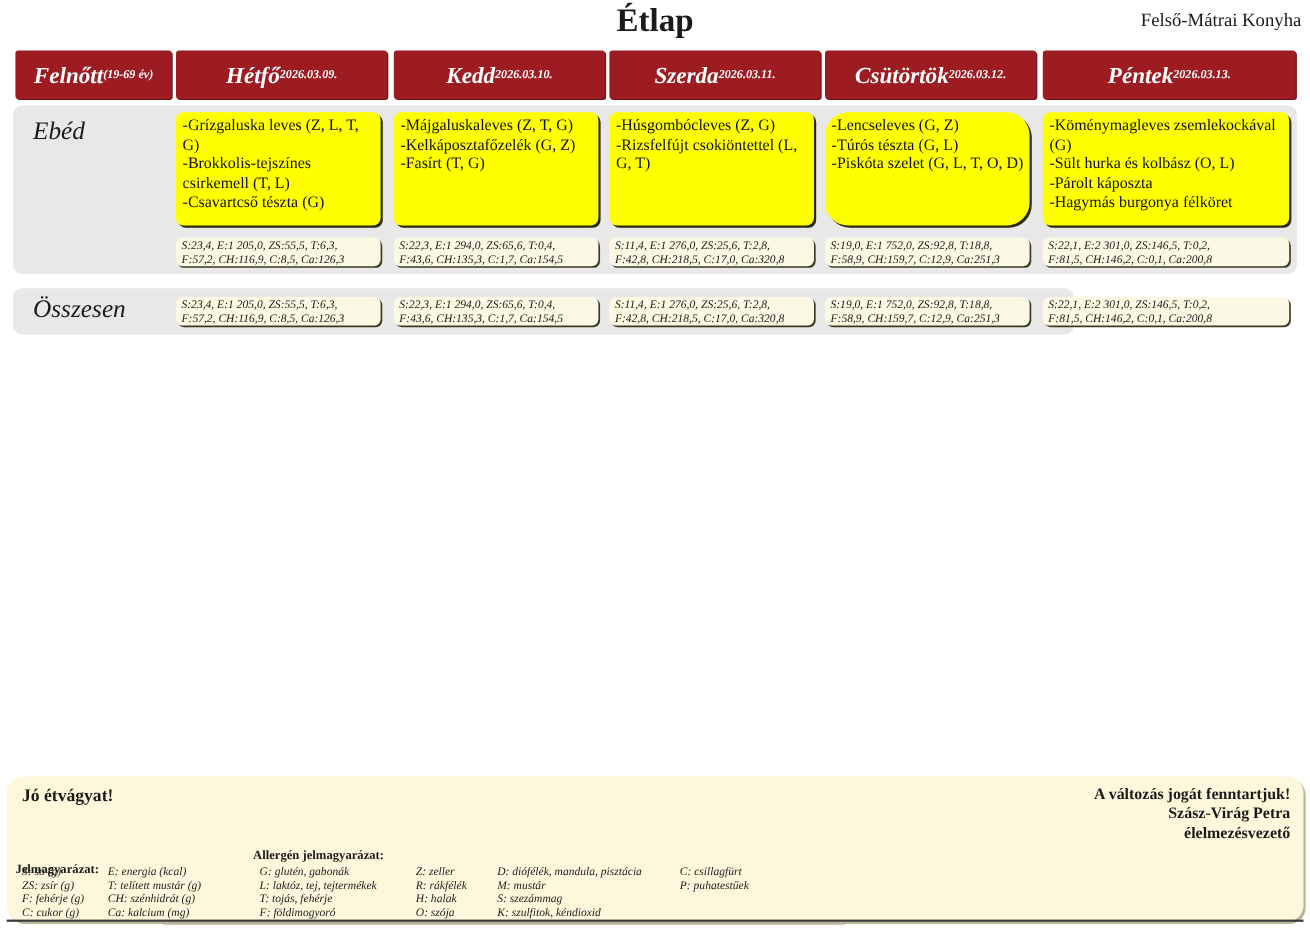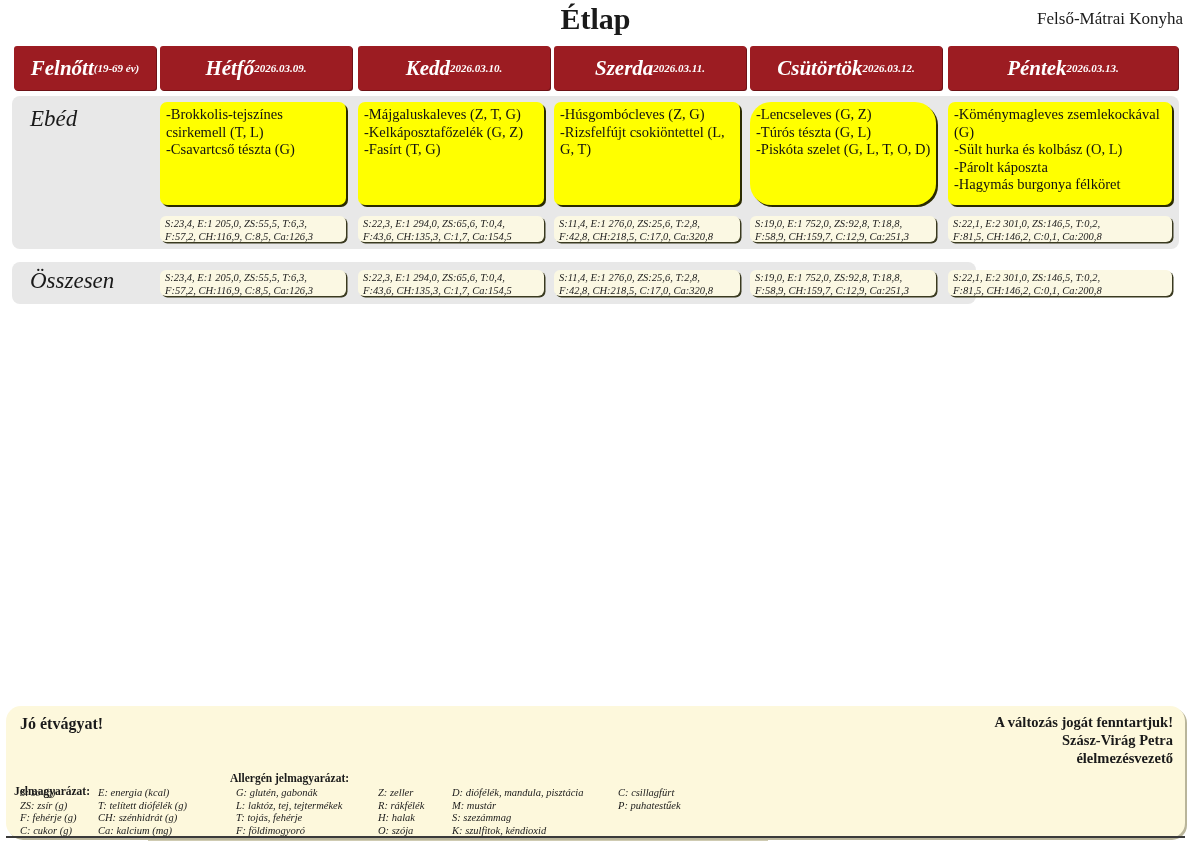--- a/index.html
+++ b/index.html
@@ -186,20 +186,21 @@
     </div>
     <div class="dayhead" style="left: 948px; width: 230px;">
       <div class="dh-name">Péntek</div>
       <div class="dh-date">2026.03.13.</div>
     </div>
   </div>
 
 <div class="meal-block" id="meal-block">
   <div class="meal-label">Ebéd</div>
 <div class="dish-card" style="left: 148px; width: 186px; height: 103px;">
+      <div class="line">-Grízgaluska leves (Z, L, T, G)</div>
       <div class="line">-Brokkolis-tejszínes csirkemell  (T, L)</div>
       <div class="line">-Csavartcső tészta (G)</div>
     </div>
     <div class="nutri-card" style="left: 148px; width: 186px;">
       <div>S:23,4, E:1 205,0, ZS:55,5, T:6,3,</div>
       <div>F:57,2, CH:116,9, C:8,5, Ca:126,3</div>
     </div>
     <div class="dish-card" style="left: 346px; width: 186px; height: 103px;">
       <div class="line">-Májgaluskaleves (Z, T, G)</div>
       <div class="line">-Kelkáposztafőzelék (G, Z)</div>
@@ -275,21 +276,21 @@
   <div class="legend-head" style="left:224px;top:66px;">Allergén jelmagyarázat:</div>
 
   <div class="legend-col" style="left:14px;top:81px;">
       <div>S: só (g)</div>
       <div>ZS: zsír (g)</div>
       <div>F: fehérje (g)</div>
       <div>C: cukor (g)</div>
     </div>
   <div class="legend-col" style="left:92px;top:81px;">
       <div>E: energia (kcal)</div>
-      <div>T: telített diófélék (g)</div>
+      <div>T: telített mustár (g)</div>
       <div>CH: szénhidrát (g)</div>
       <div>Ca: kalcium (mg)</div>
     </div>
   <div class="legend-col" style="left:230px;top:81px;">
       <div>G: glutén, gabonák</div>
       <div>L: laktóz, tej, tejtermékek</div>
       <div>T: tojás, fehérje</div>
       <div>F: földimogyoró</div>
     </div>
   <div class="legend-col" style="left:372px;top:81px;">

